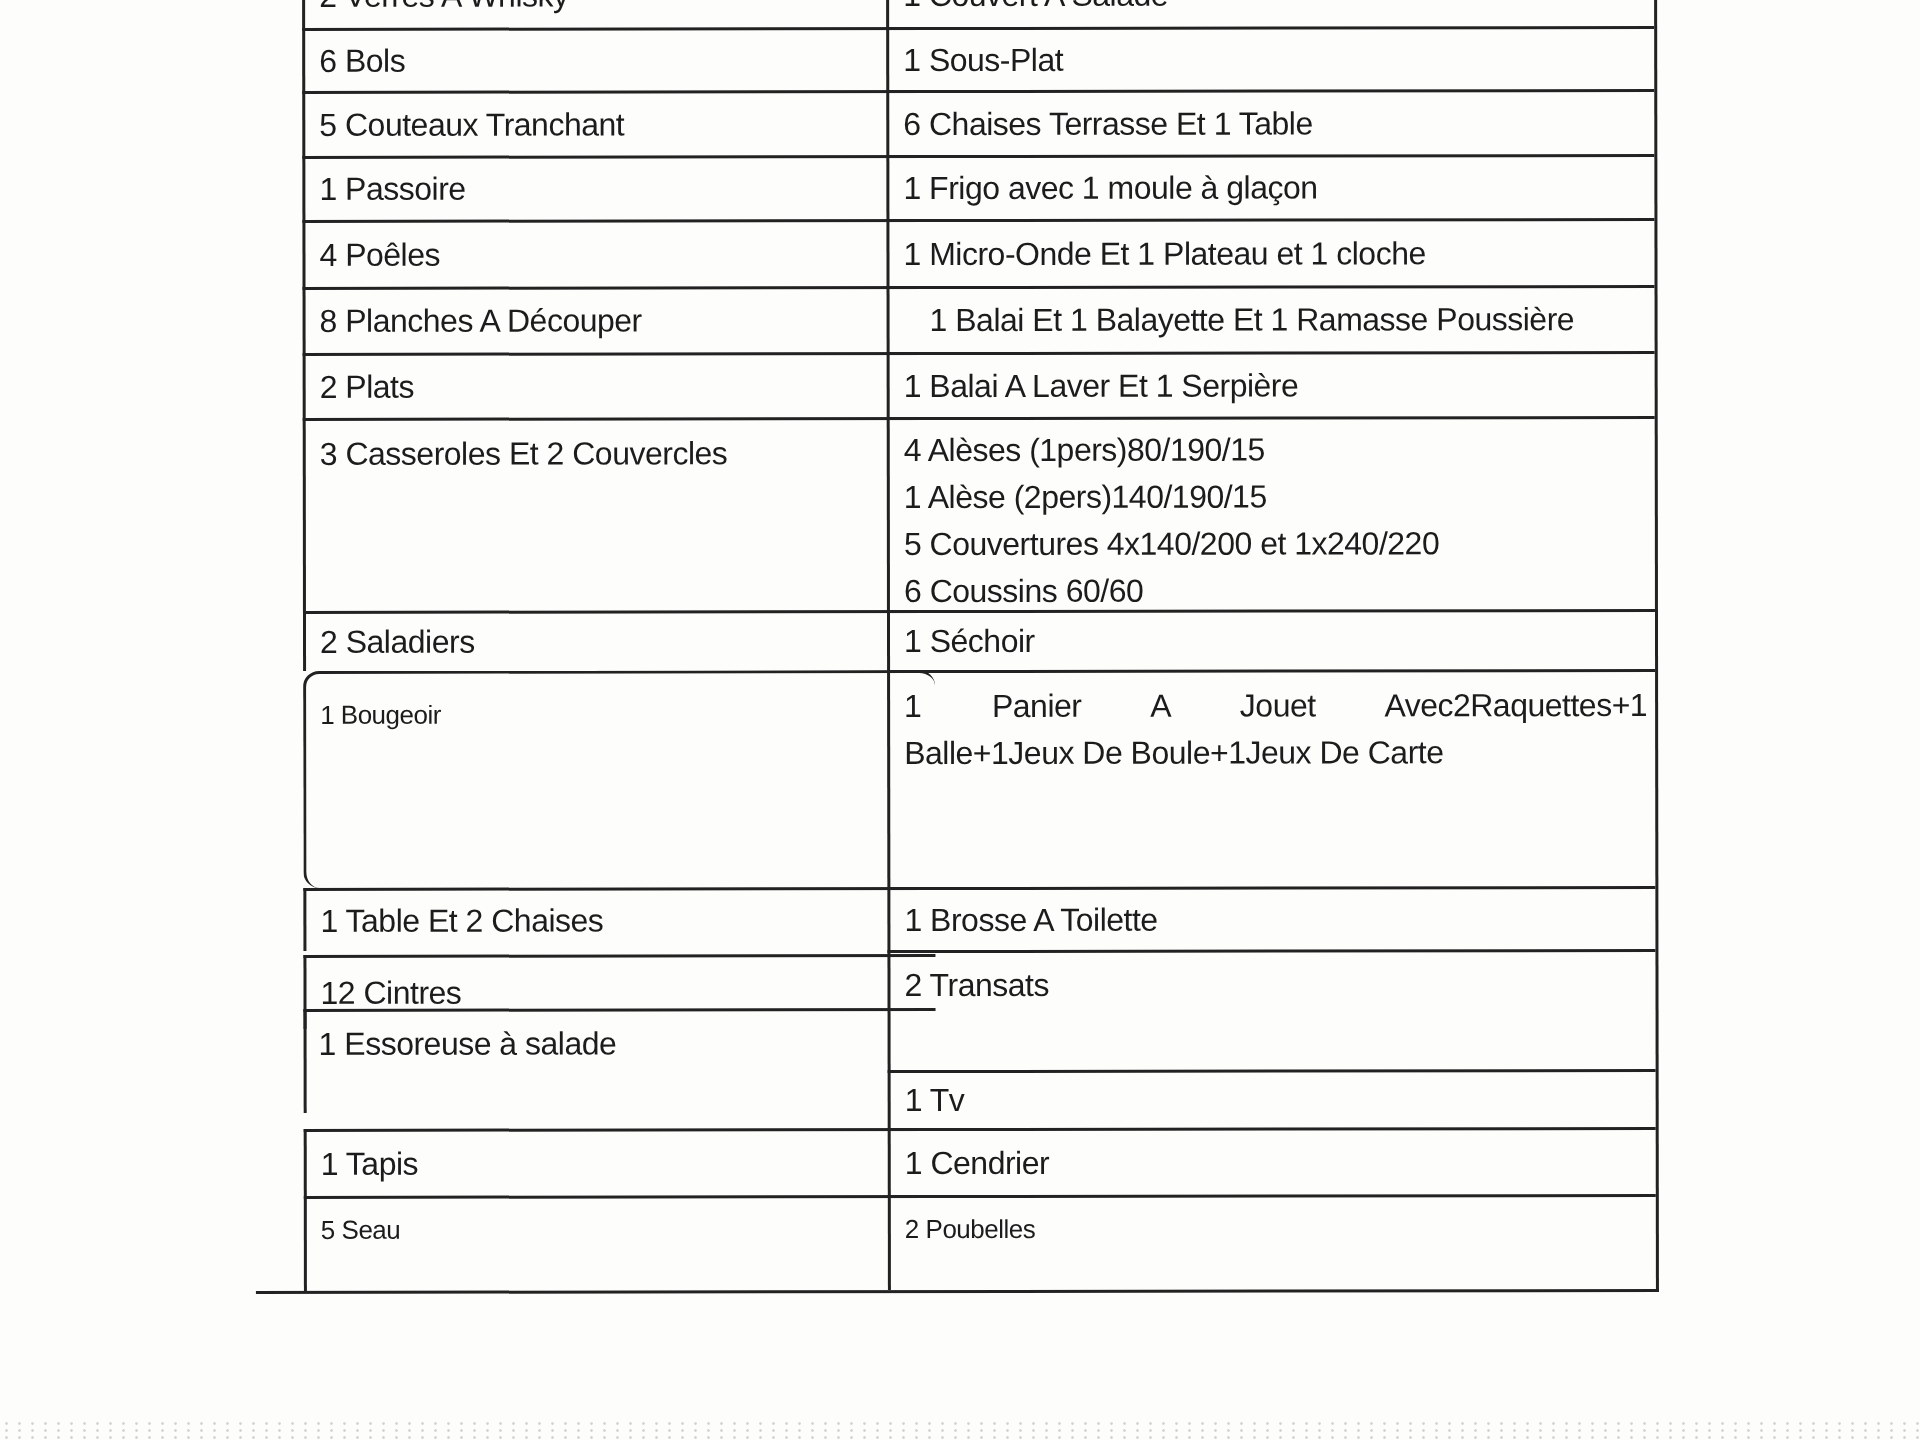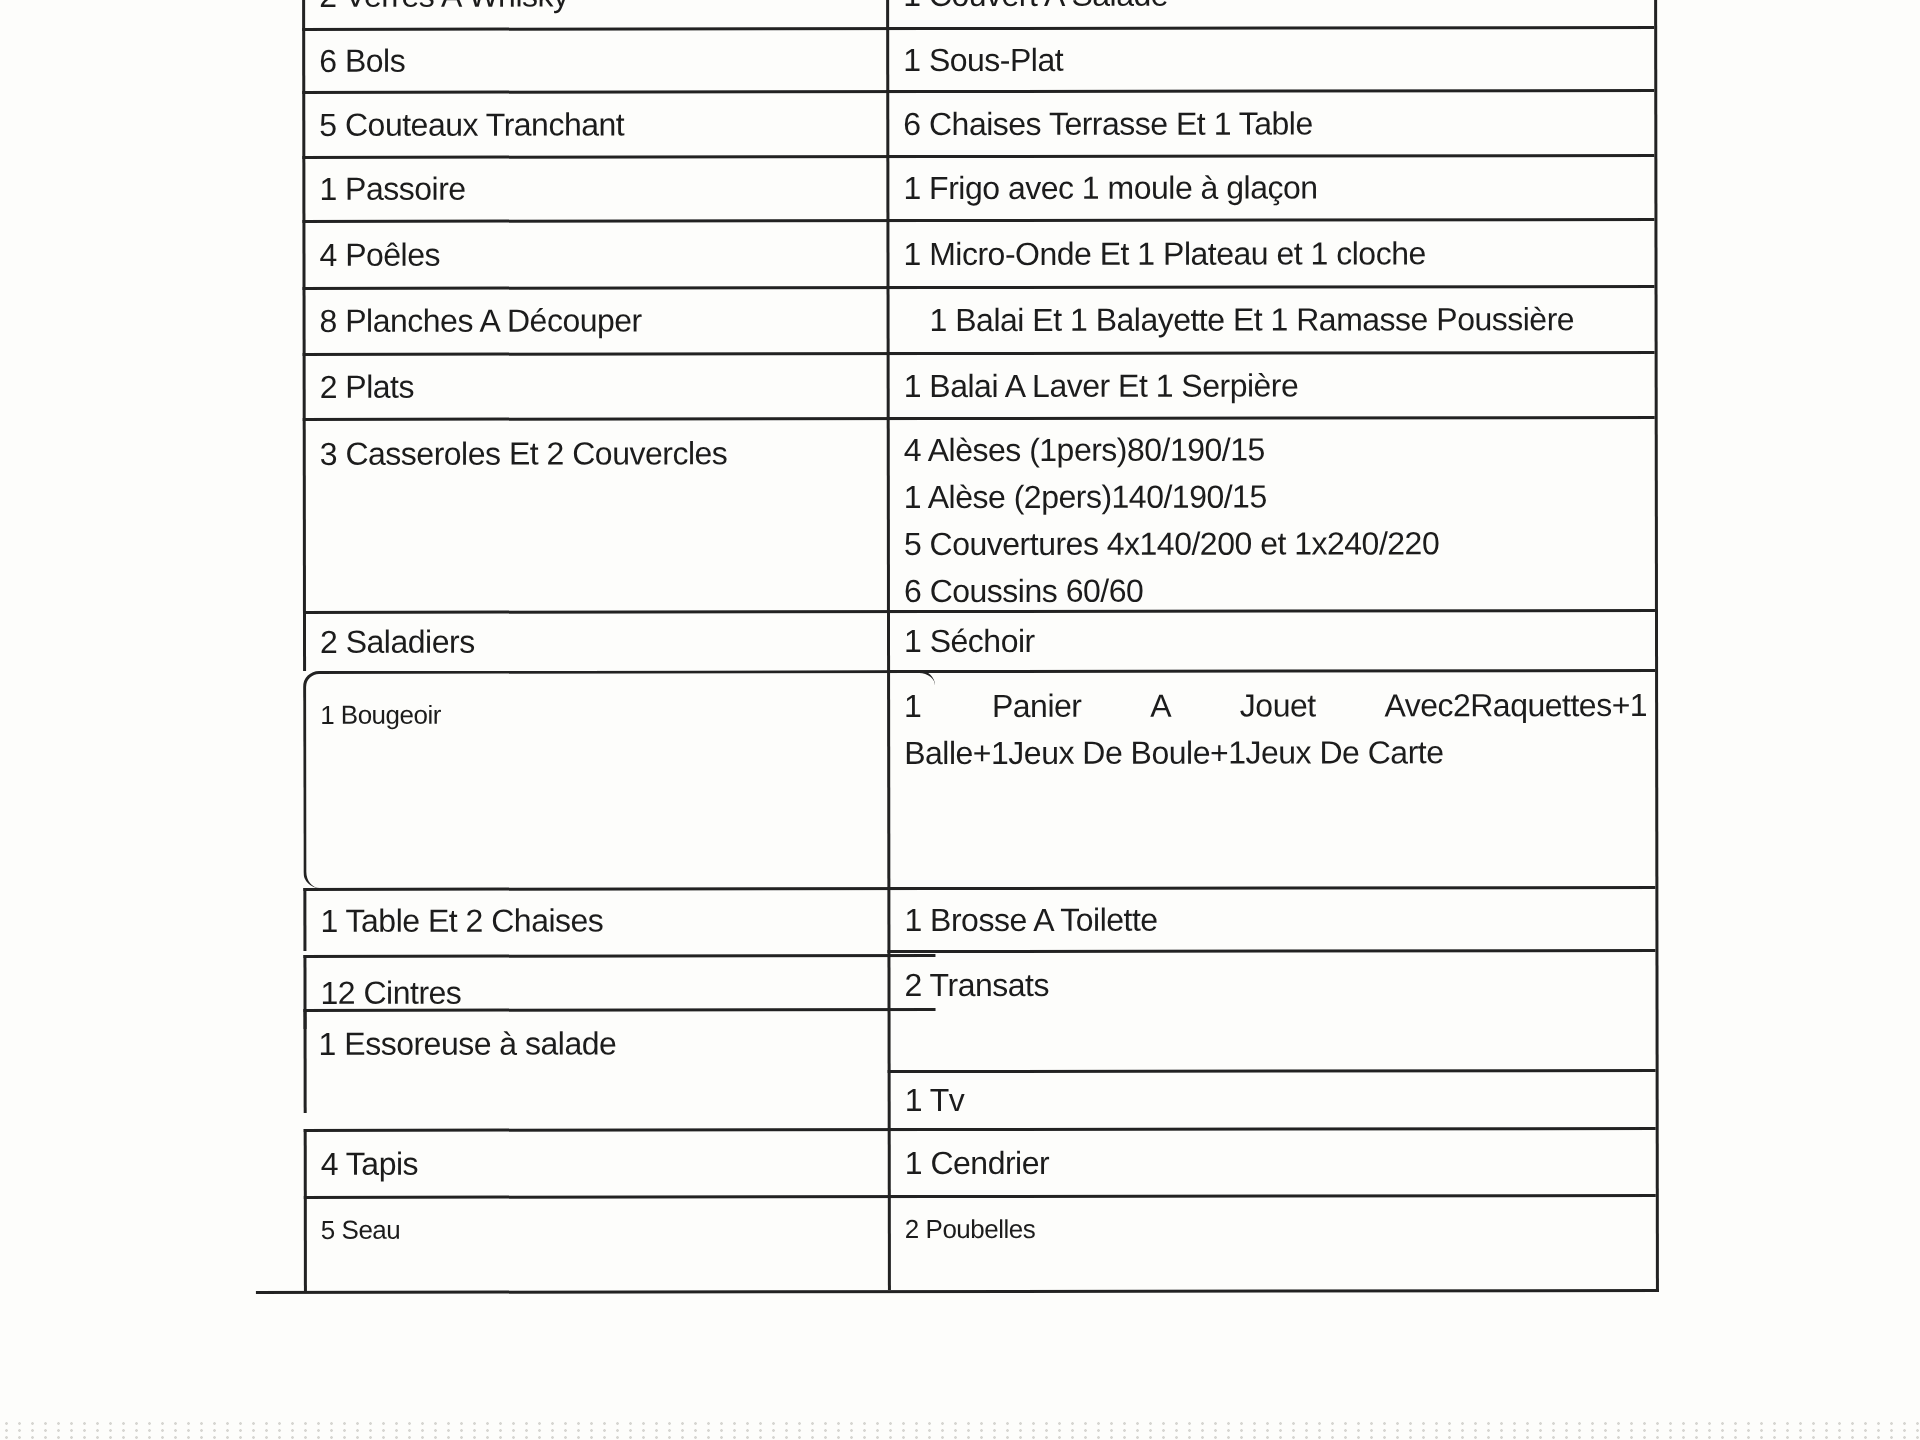--- a/index.html
+++ b/index.html
@@ -131,21 +131,21 @@
 
     <div class="cell col-l r10">1 Table Et 2 Chaises</div>
     <div class="cell col-r r10">1 Brosse A Toilette</div>
 
     <div class="cell col-l r11L">12 Cintres</div>
     <div class="cell col-r r11R top pad10 lh44">2 Transats</div>
 
     <div class="cell col-l r12L top pad10 lh44">1 Essoreuse à salade</div>
     <div class="cell col-r r12R">1 Tv</div>
 
-    <div class="cell col-l r13">4 Tapis</div>
+    <div class="cell col-l r13">1 Tapis</div>
     <div class="cell col-r r13">1 Cendrier</div>
 
     <div class="cell col-l r14 top small pad12 lh38">5 Seau</div>
     <div class="cell col-r r14 top small pad12 lh38">2 Poubelles</div>
 
   </div>
 
   <div class="noise-band"></div>
 </div>
 

